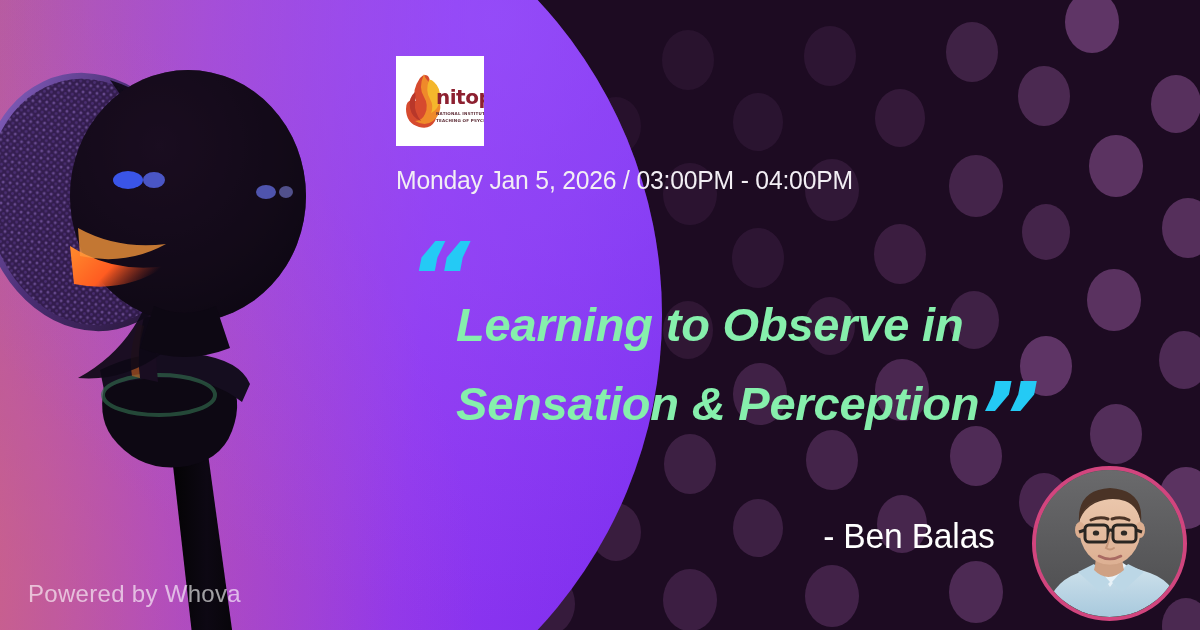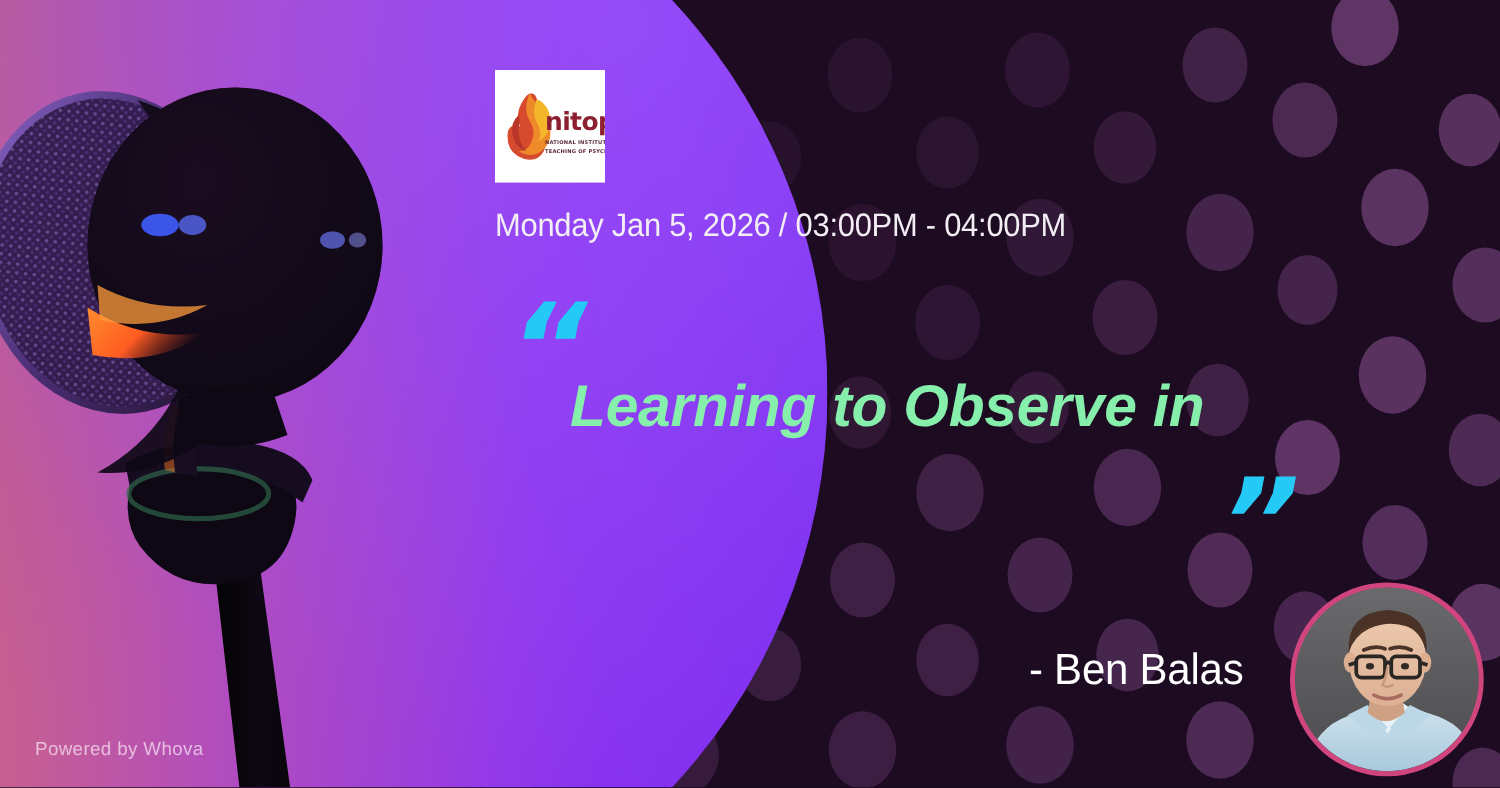--- a/index.html
+++ b/index.html
@@ -28,21 +28,21 @@
     width:922px; height:922px;
     border-radius:50%;
     overflow:hidden;
   }
   #photo { position:absolute; inset:0; }
   #photo svg { display:block; width:922px; height:922px; }
 
   #whova-mark {
     position:absolute;
     left:28px; bottom:22px;
-    font-size:15px;
+    font-size:24px;
     letter-spacing:.3px;
     color:rgba(255,255,255,.62);
     z-index:6;
     white-space:nowrap;
   }
 
   
   #header {
     position:absolute;
     left:396px; top:56px;
@@ -322,20 +322,21 @@
 
   </div>
 
   <div id="event-datetime">Monday Jan 5, 2026 / 03:00PM - 04:00PM</div>
 
   <div id="quote-block">
     <span class="qmark" id="qmark-open">“</span>
 
     <div id="quote-text">
       <div>Learning to Observe in</div>
+      <div>Sensation &amp; Perception</div>
     </div>
 
     <span class="qmark" id="qmark-close">”</span>
   </div>
 
   <div id="speaker-name">- Ben Balas</div>
 
   <div id="avatar">
     <svg viewBox="0 0 147 147" xmlns="http://www.w3.org/2000/svg">
       <defs>

